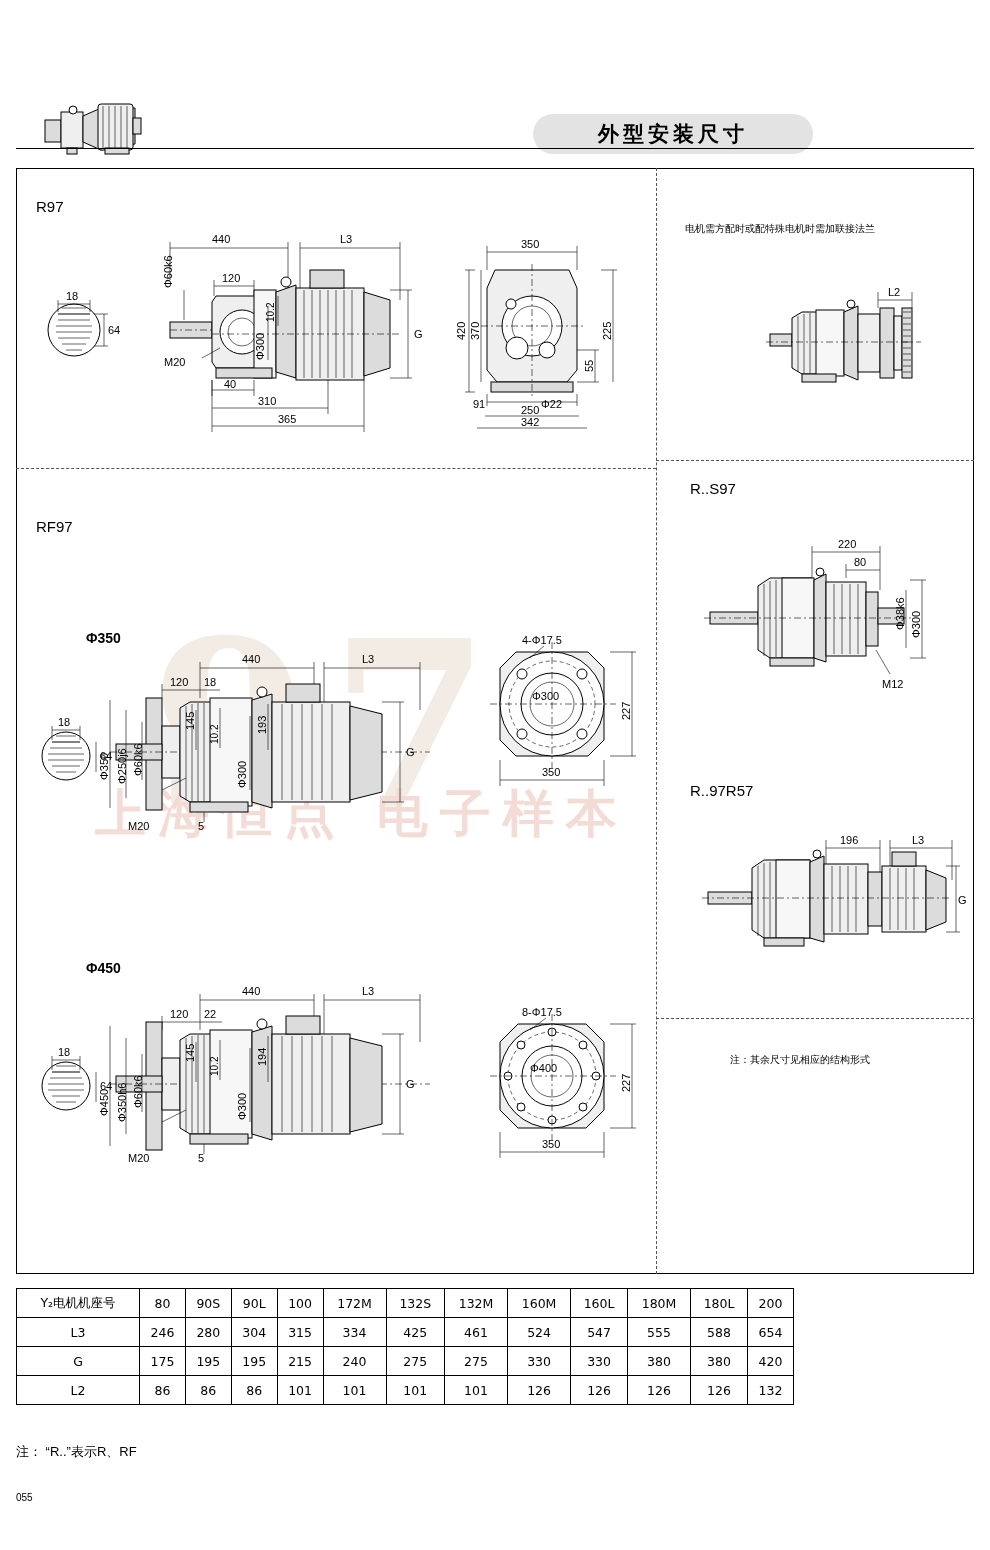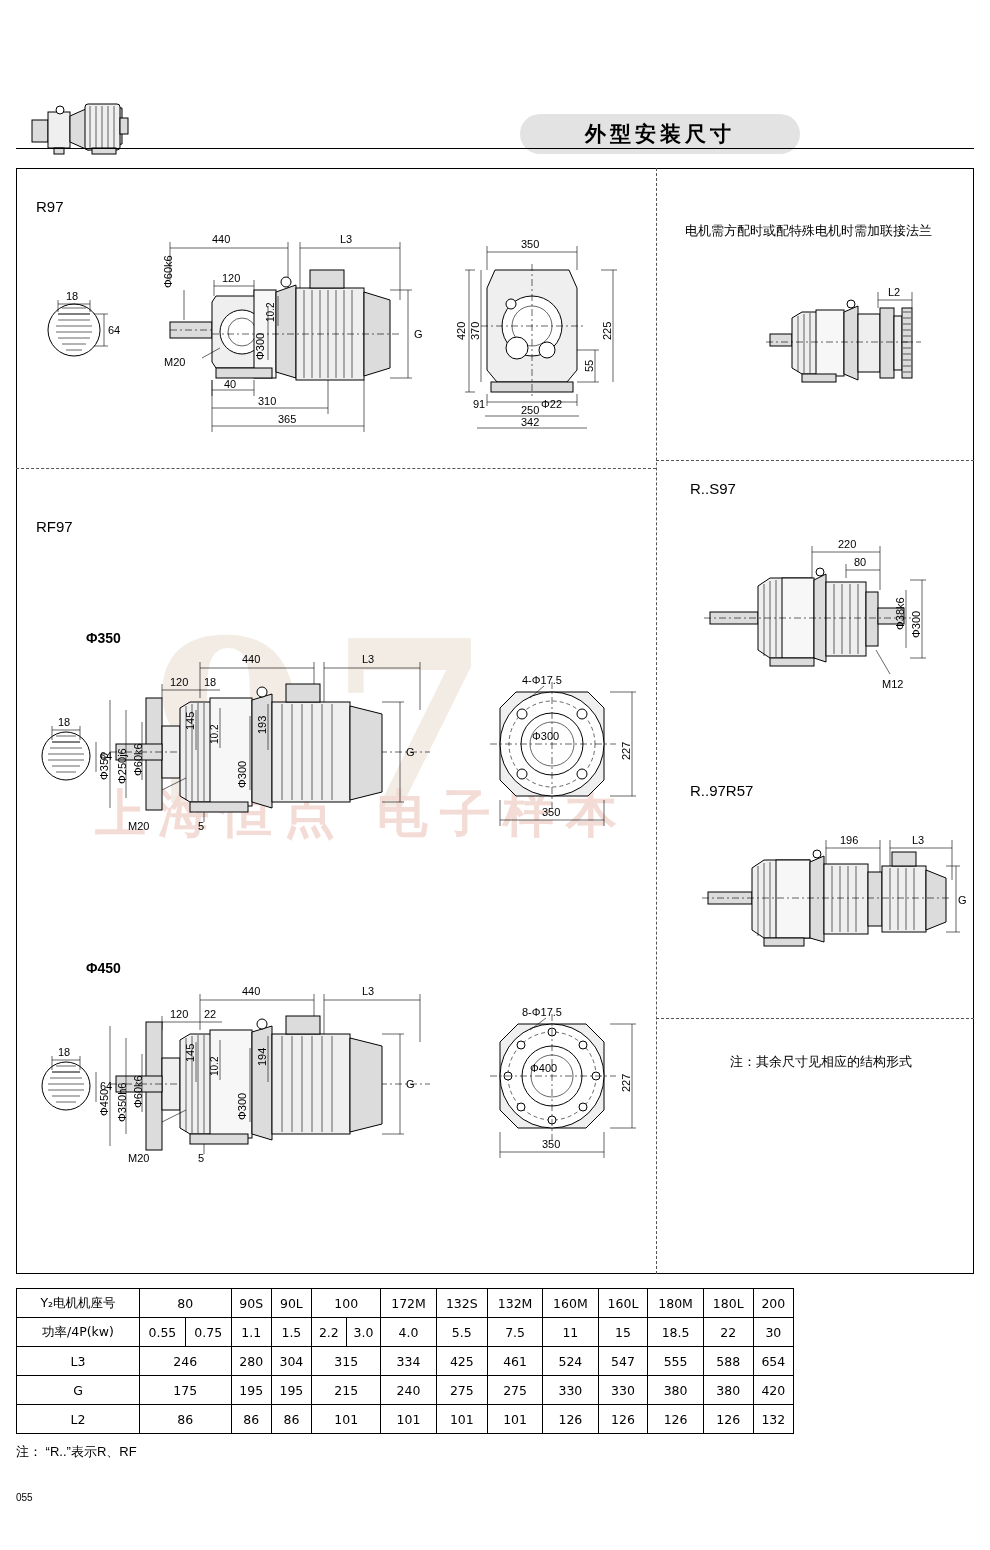--- a/index.html
+++ b/index.html
@@ -18,21 +18,21 @@
   .page {
     position: relative;
     width: 990px;
     height: 1550px;
   }
 
   
   .header {
     position: absolute;
     top: 40px;
-    left: 4px;
+    left: 17px;
     width: 856px;
     height: 105px;
   }
   .header-rule {
     position: absolute;
     left: 16px;
     top: 148px;
     width: 958px;
     border-top: 1px solid #000;
   }
@@ -135,21 +135,21 @@
     font-weight: normal;
     font-family: "Liberation Sans", sans-serif;
   }
   .sub-label {
     position: absolute;
     font-size: 14px;
     font-weight: bold;
   }
   .note-cn {
     position: absolute;
-    font-size: 13px;
+    font-size: 10px;
     font-family: "DejaVu Sans", sans-serif;
   }
 
   
   .dwg { position: absolute; }
   svg { display: block; overflow: visible; }
   .ln { stroke: #000; stroke-width: 1; fill: none; }
   .thin { stroke: #000; stroke-width: 0.6; fill: none; }
   .dash { stroke: #000; stroke-width: 0.6; fill: none; stroke-dasharray: 7 3 2 3; }
   .hid { stroke: #000; stroke-width: 0.6; fill: none; stroke-dasharray: 4 3; }
@@ -480,21 +480,21 @@
       <text class="dim" x="306" y="106">G</text>
 
       <rect x="90" y="152" width="58" height="10" class="filld"></rect>
       <line x1="62" y1="140" x2="86" y2="128" class="thin"></line>
       <text class="dim" x="28" y="180">M20</text>
       <text class="dim" x="98" y="180">5</text>
       <line x1="104" y1="162" x2="104" y2="172" class="thin"></line>
     </svg>
   </div>
 
-  <div class="dwg" style="left:470px; top:668px;">
+  <div class="dwg" style="left:470px; top:628px;">
     <svg width="180" height="180" viewBox="0 0 180 180">
       <text class="dim" x="52" y="16">4-Φ17.5</text>
       <path d="M30 40 L46 24 L118 24 L134 40 L134 112 L118 128 L46 128 L30 112 Z" class="fillg"></path>
       <circle cx="82" cy="76" r="52" class="white"></circle>
       <circle cx="82" cy="76" r="43" class="hid" fill="none"></circle>
       <circle cx="82" cy="76" r="31" class="white"></circle>
       <circle cx="82" cy="76" r="22" class="thin" fill="none"></circle>
       <circle cx="52" cy="46" r="5" class="white"></circle>
       <circle cx="112" cy="46" r="5" class="white"></circle>
       <circle cx="52" cy="106" r="5" class="white"></circle>
@@ -782,37 +782,20 @@
       <td>90L</td>
       <td colspan="2">100</td>
       <td>172M</td>
       <td>132S</td>
       <td>132M</td>
       <td>160M</td>
       <td>160L</td>
       <td>180M</td>
       <td>180L</td>
       <td>200</td>
-    </tr>
-    <tr>
-      <td class="rowhdr">功率/4P(kw)</td>
-      <td>0.55</td>
-      <td>0.75</td>
-      <td>1.1</td>
-      <td>1.5</td>
-      <td>2.2</td>
-      <td>3.0</td>
-      <td>4.0</td>
-      <td>5.5</td>
-      <td>7.5</td>
-      <td>11</td>
-      <td>15</td>
-      <td>18.5</td>
-      <td>22</td>
-      <td>30</td>
     </tr>
     <tr>
       <td class="rowhdr">L3</td>
       <td colspan="2">246</td>
       <td>280</td>
       <td>304</td>
       <td colspan="2">315</td>
       <td>334</td>
       <td>425</td>
       <td>461</td>

